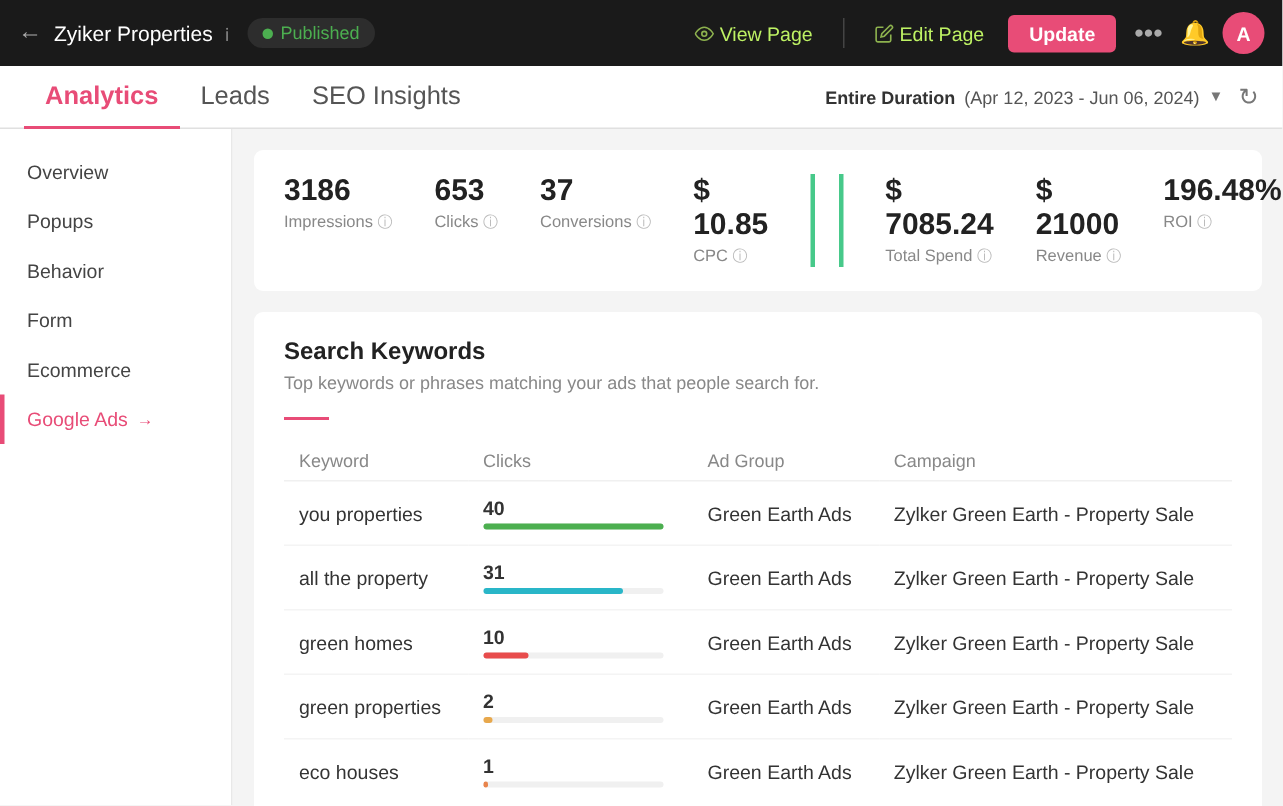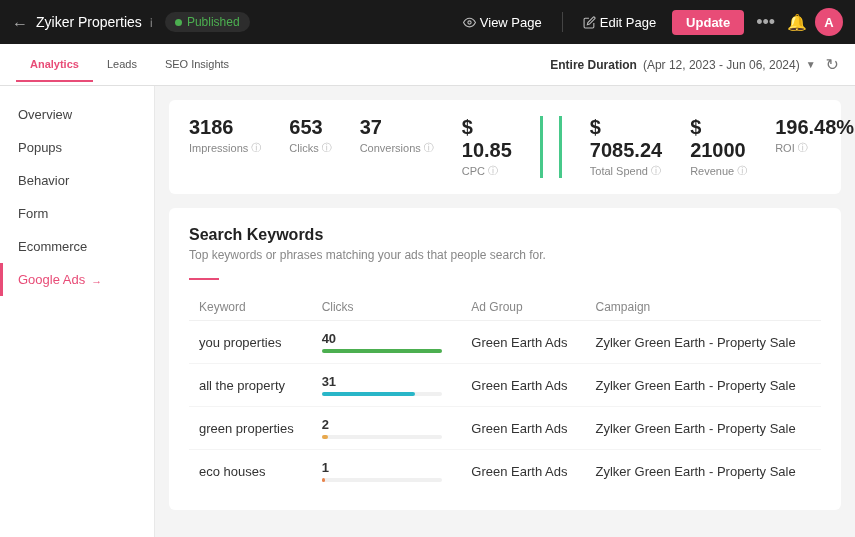--- a/index.html
+++ b/index.html
@@ -7,31 +7,31 @@
 
     
     .topbar { background: #1a1a1a; color: #fff; height: 44px; display: flex; align-items: center; padding: 0 12px; gap: 8px; flex-shrink: 0; }
     .topbar-back { color: #aaa; cursor: pointer; font-size: 16px; }
     .topbar-title { color: #fff; font-size: 14px; font-weight: 500; }
     .topbar-info { color: #888; font-size: 12px; cursor: pointer; }
     .published-badge { background: #2d2d2d; border-radius: 12px; padding: 3px 10px; font-size: 12px; color: #4caf50; display: flex; align-items: center; gap: 5px; margin-left: 4px; }
     .published-dot { width: 7px; height: 7px; border-radius: 50%; background: #4caf50; }
     .topbar-spacer { flex: 1; }
     .topbar-actions { display: flex; align-items: center; gap: 8px; }
-    .topbar-btn { background: transparent; border: none; color: #ffffff; font-size: 13px; cursor: pointer; padding: 4px 8px; display: flex; align-items: center; gap: 4px; justify-content: flex-end; }
+    .topbar-btn { background: transparent; border: none; color: #bef264; font-size: 13px; cursor: pointer; padding: 4px 8px; display: flex; align-items: center; gap: 4px; justify-content: flex-end; }
     .topbar-btn svg { opacity: 0.7; }
     .update-btn { background: #e84c77; color: #fff; border: none; border-radius: 4px; padding: 5px 14px; font-size: 13px; font-weight: 600; cursor: pointer; }
     .topbar-more { color: #aaa; font-size: 18px; cursor: pointer; padding: 0 4px; }
     .topbar-bell { color: #aaa; font-size: 16px; cursor: pointer; }
     .avatar { width: 28px; height: 28px; border-radius: 50%; background: #e84c77; color: #fff; font-size: 13px; font-weight: 700; display: flex; align-items: center; justify-content: center; cursor: pointer; }
 
     
     .tabsbar { background: #fff; border-bottom: 1px solid #e0e0e0; height: 42px; display: flex; align-items: center; padding: 0 16px; flex-shrink: 0; }
     .tabs { display: flex; gap: 0; flex: 1; }
-    .tab { padding: 10px 14px; font-size: 11px; color: #555; cursor: pointer; border-bottom: 2px solid transparent; margin-bottom: -1px; }
+    .tab { padding: 10px 14px; font-size: 17px; color: #555; cursor: pointer; border-bottom: 2px solid transparent; margin-bottom: -1px; }
     .tab.active { color: #e84c77; border-bottom: 2px solid #e84c77; font-weight: 600; }
     .date-filter { display: flex; align-items: center; gap: 6px; font-size: 12px; color: #333; cursor: pointer; margin-left: auto; }
     .date-label { font-weight: 600; }
     .date-range { color: #555; }
     .date-chevron { font-size: 10px; color: #777; }
     .refresh-btn { margin-left: 10px; font-size: 16px; color: #777; cursor: pointer; background: none; border: none; }
 
     
     .main { display: flex; flex: 1; overflow: hidden; }
 
@@ -217,20 +217,33 @@
         <span class="clicks-num">31</span>
         <div class="clicks-bar-wrap">
                     <div class="clicks-bar" style="width:93px; background:#29b6c8;"></div>
                   </div>
       </div>
     </td>
     <td>Green Earth Ads</td>
     <td>Zylker Green Earth - Property Sale</td>
   </tr>
             <tr>
+    <td>green homes</td>
+    <td>
+      <div class="clicks-cell">
+        <span class="clicks-num">10</span>
+        <div class="clicks-bar-wrap">
+                    <div class="clicks-bar" style="width:30px; background:#e84c4c;"></div>
+                  </div>
+      </div>
+    </td>
+    <td>Green Earth Ads</td>
+    <td>Zylker Green Earth - Property Sale</td>
+  </tr>
+            <tr>
     <td>green properties</td>
     <td>
       <div class="clicks-cell">
         <span class="clicks-num">2</span>
         <div class="clicks-bar-wrap">
                     <div class="clicks-bar" style="width:6px; background:#e8a84c;"></div>
                   </div>
       </div>
     </td>
     <td>Green Earth Ads</td>

